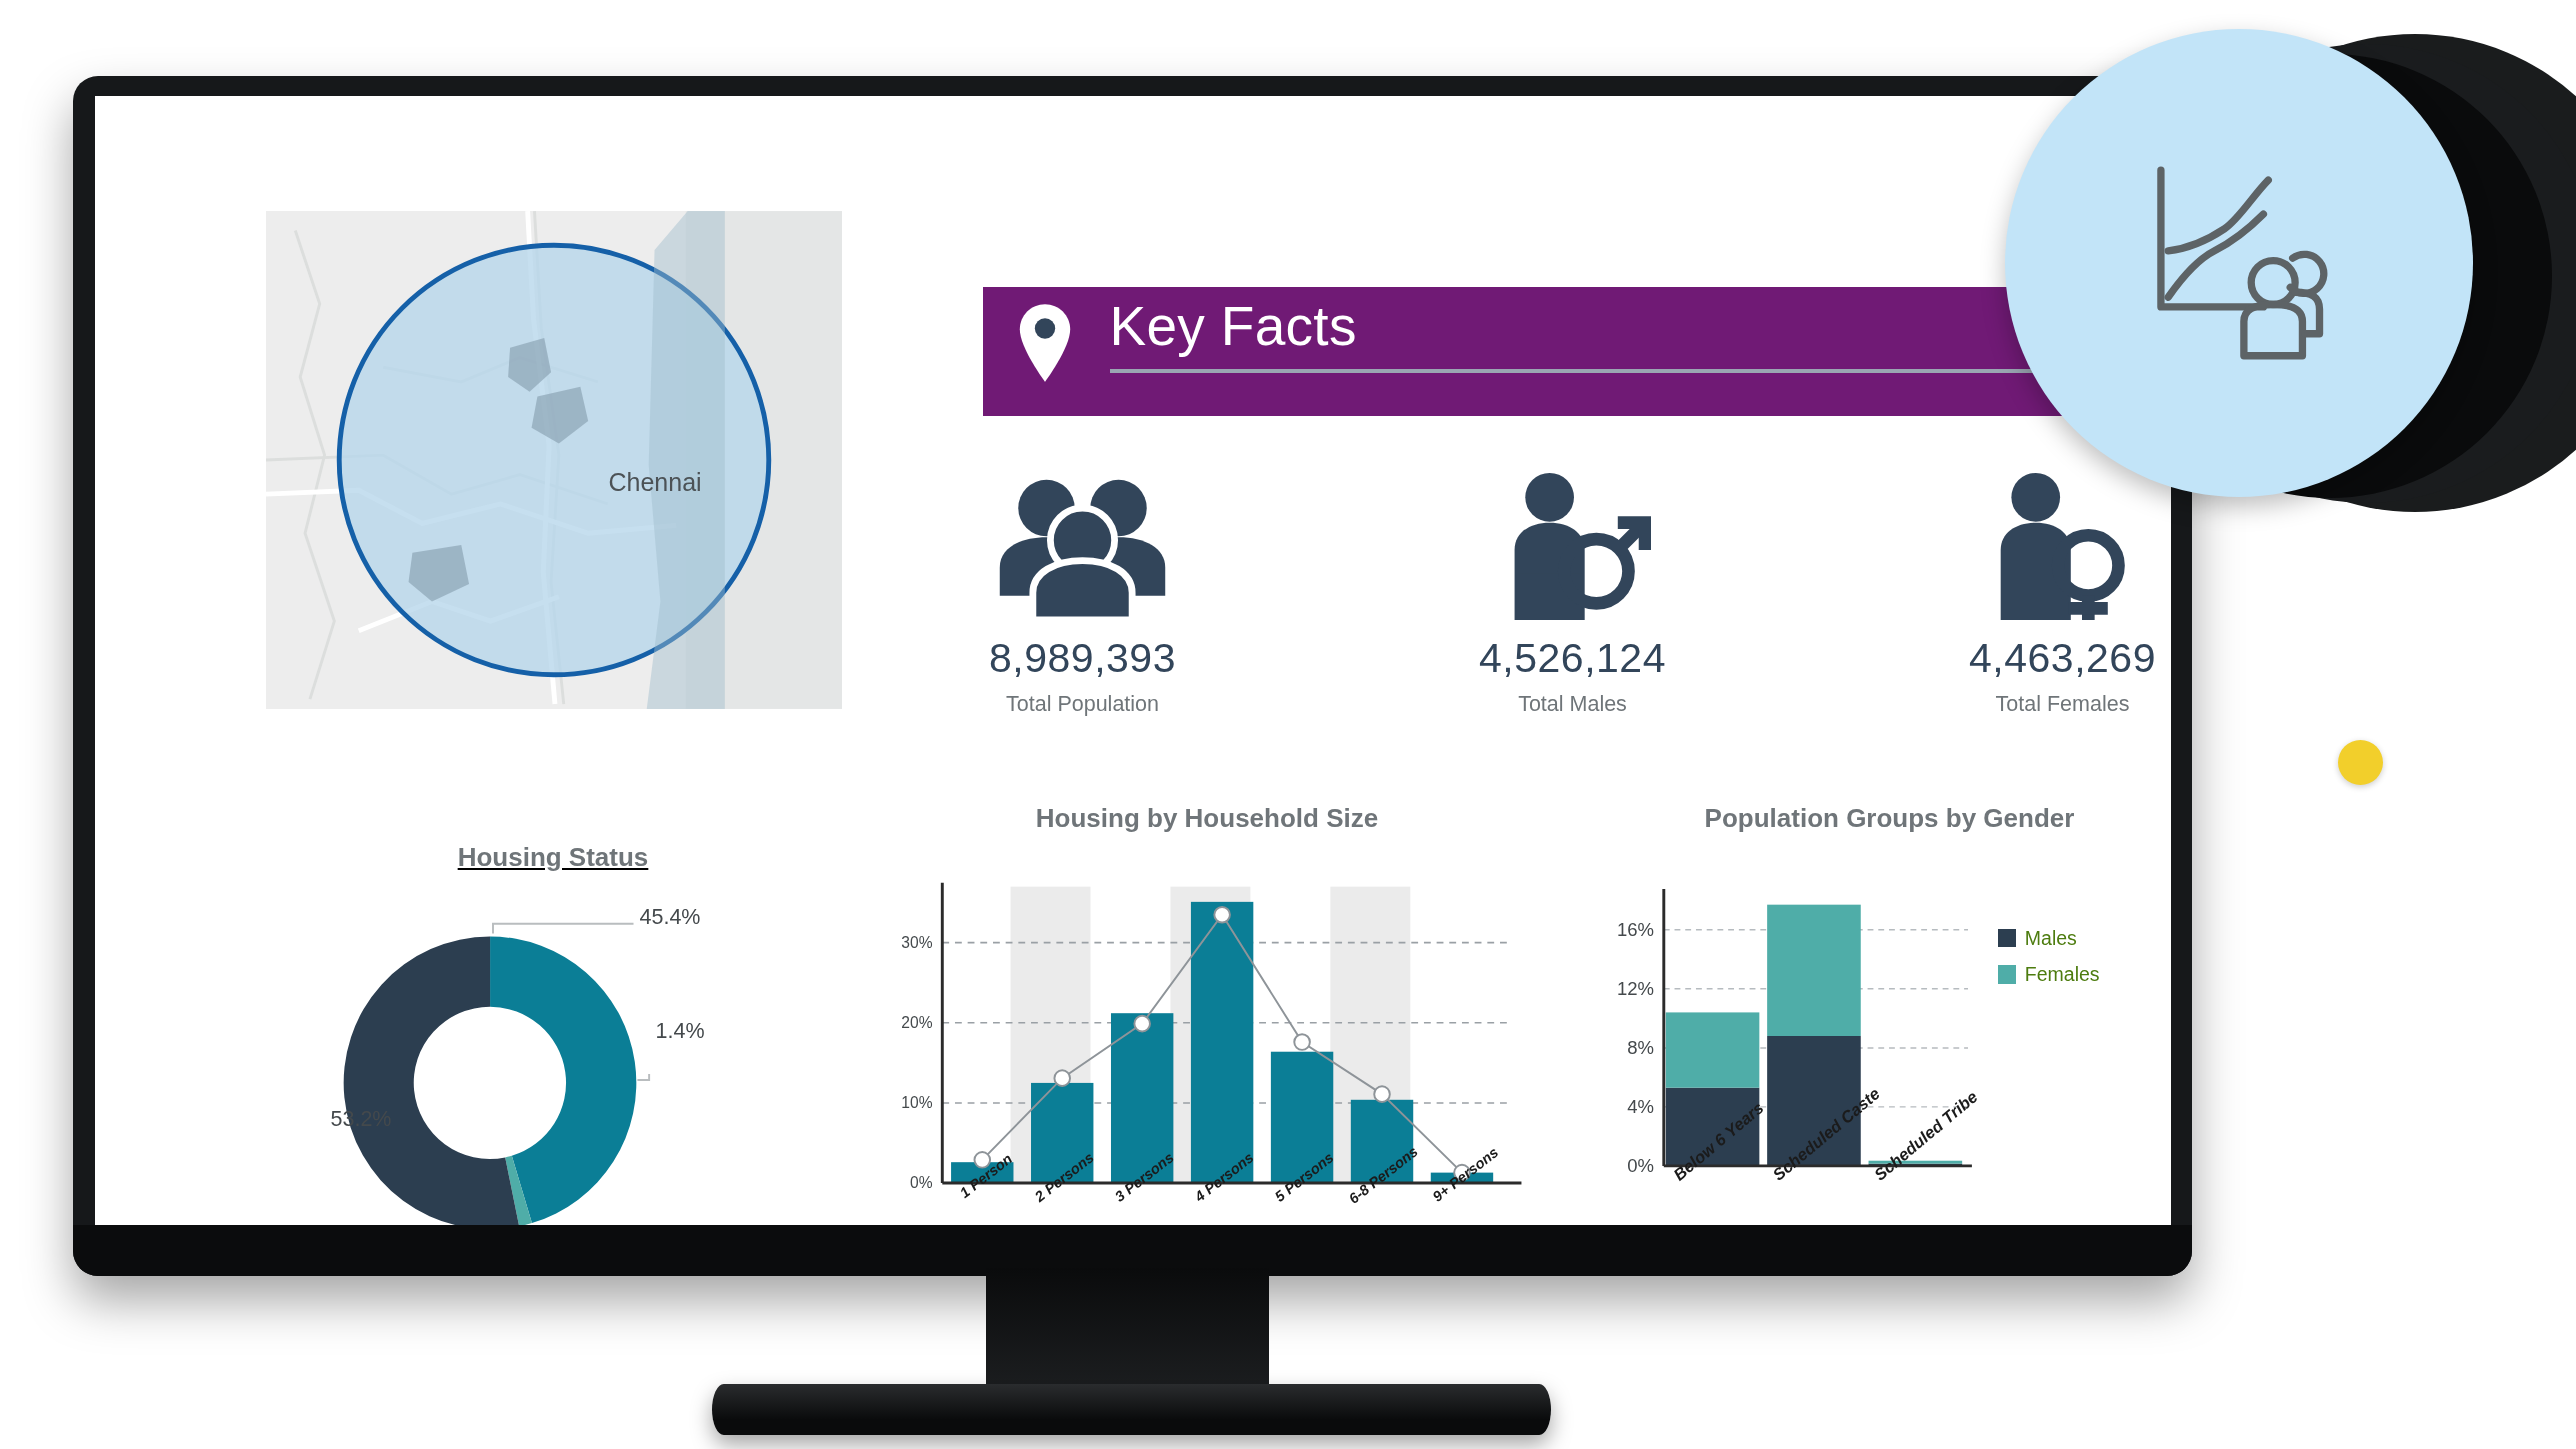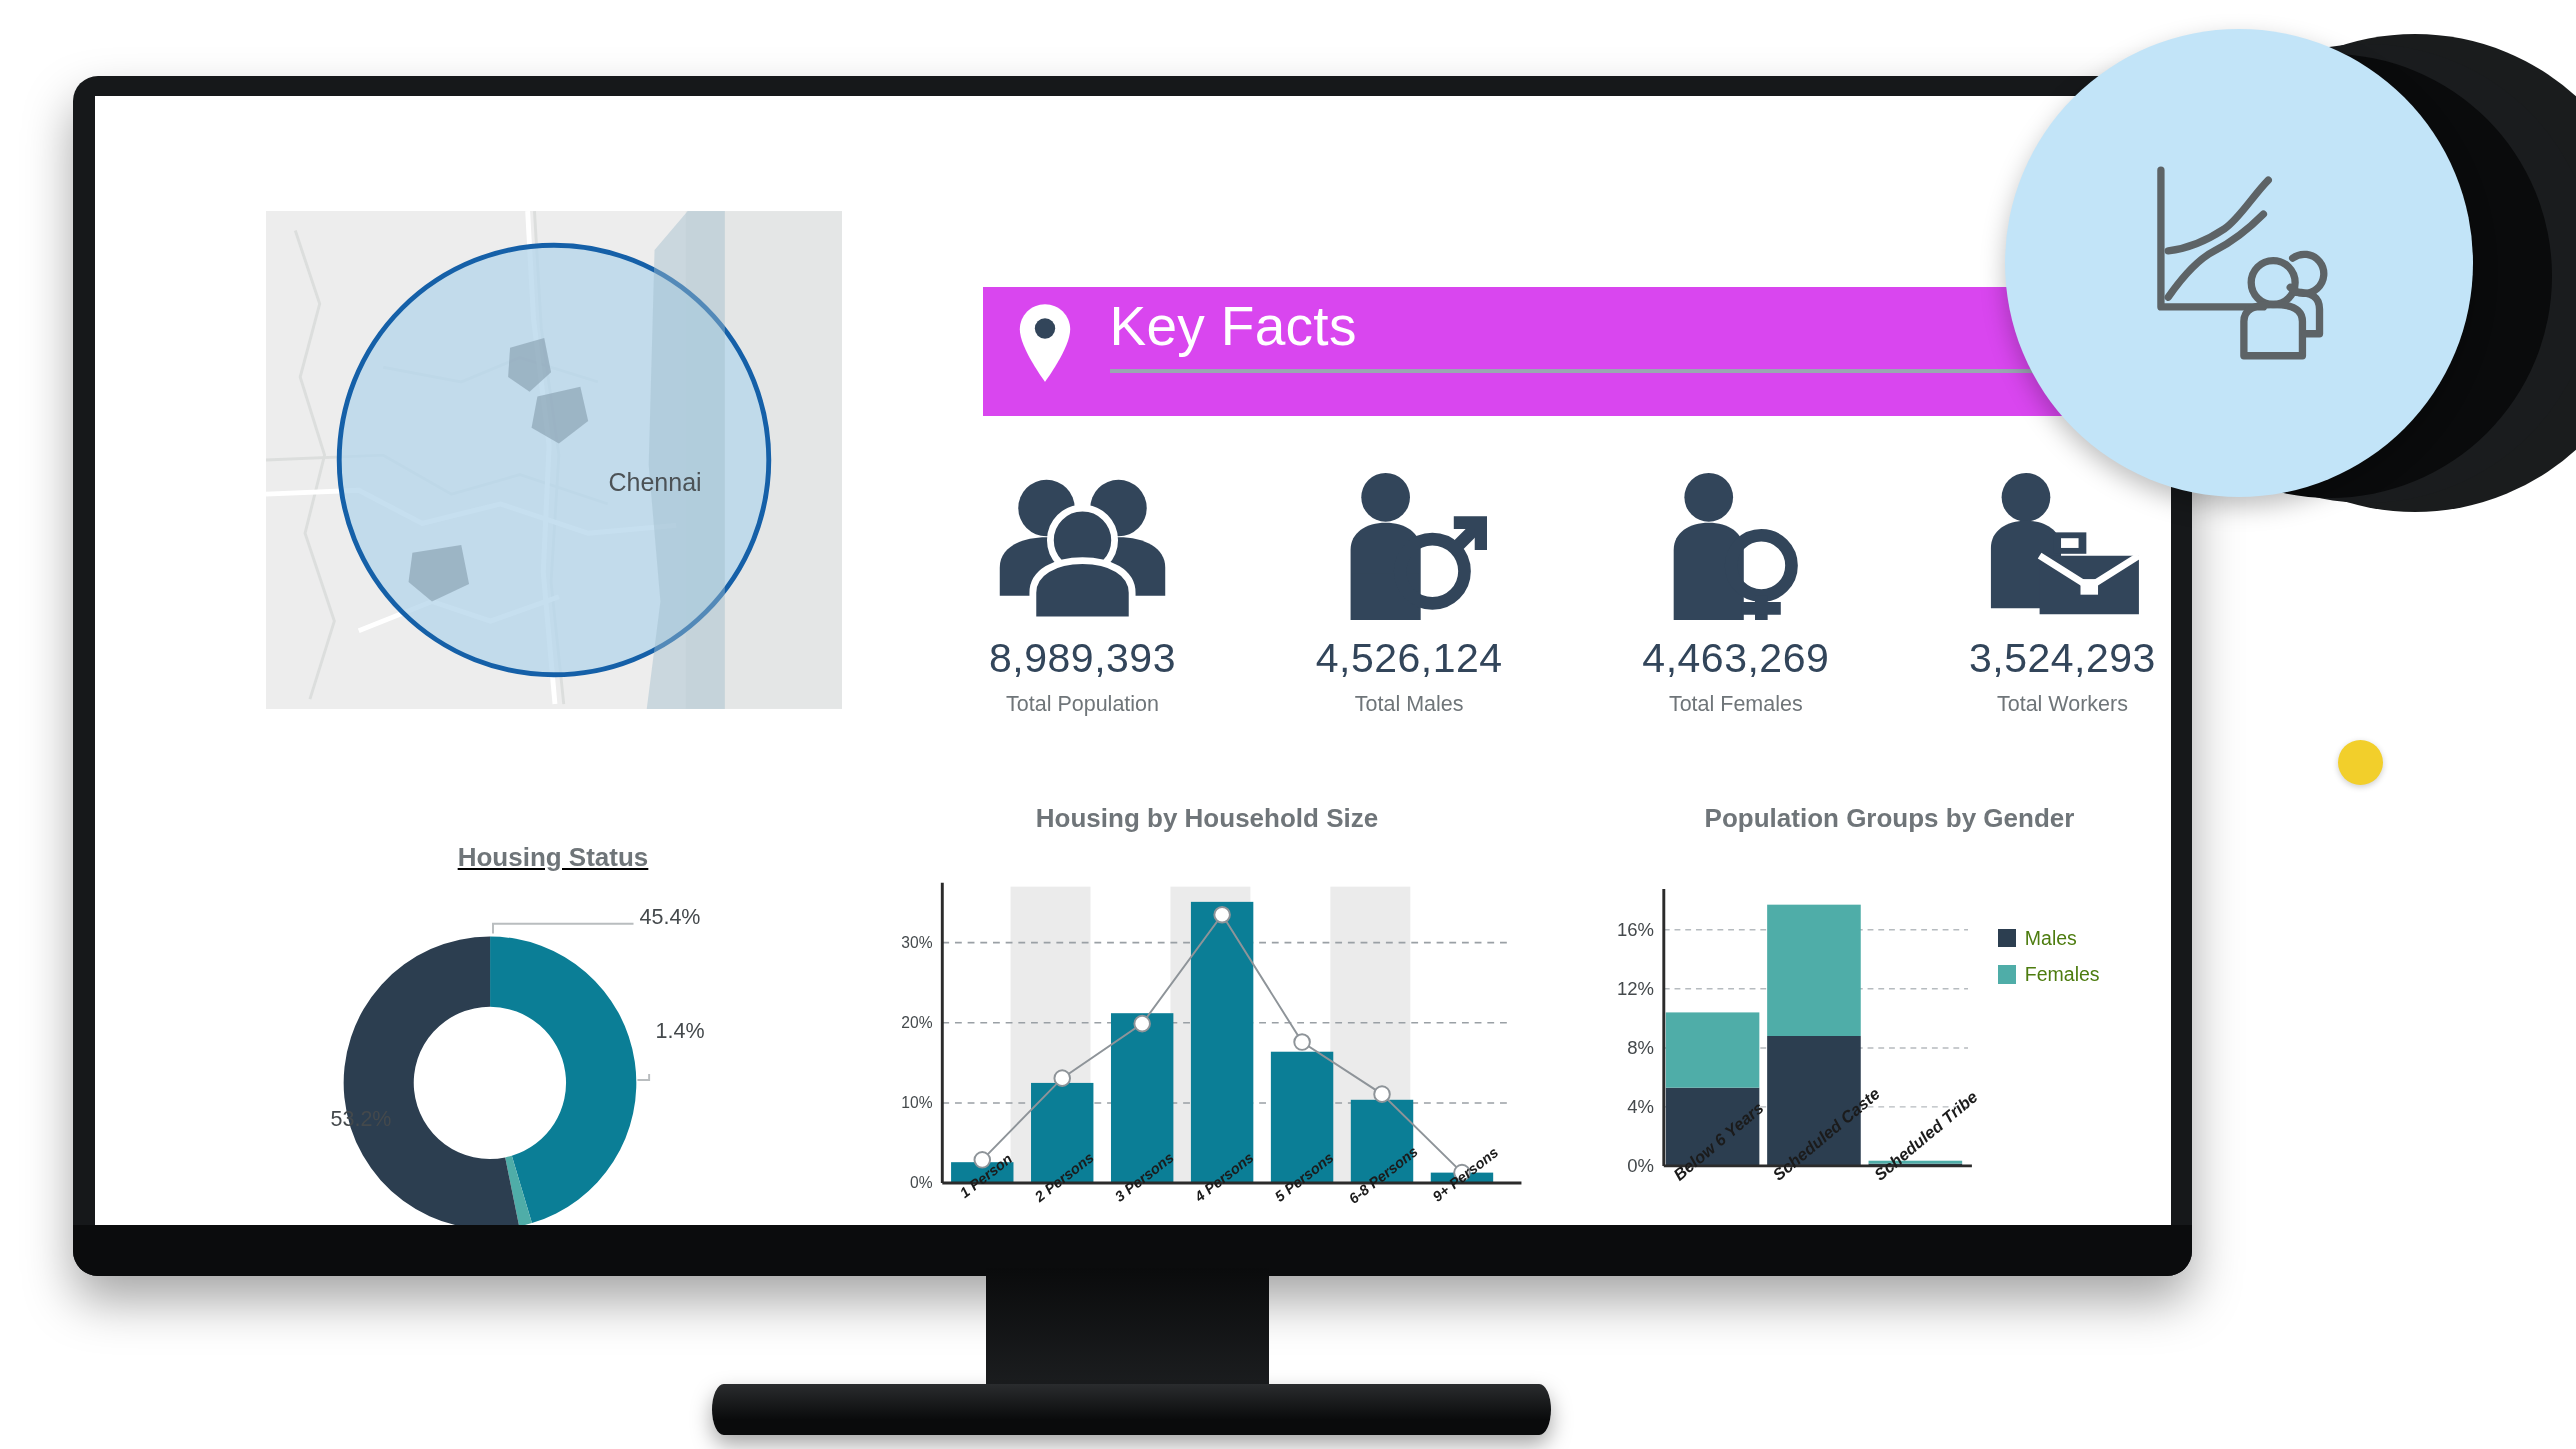--- a/index.html
+++ b/index.html
@@ -64,21 +64,21 @@
   }
   .map-panel svg{position:absolute;left:0;top:0;}
   .map-label{
     position:absolute;left:343px;top:257px;color:#4c5256;font-size:25px;
     font-family:Liberation Sans, sans-serif;
   }
 
   
   .kf-header{
     position:absolute;left:888px;top:191px;width:1586px;height:129px;
-    background:#d946ef;
+    background:#701a75;
   }
   .kf-pin{position:absolute;left:31px;top:15.6px;width:62px;height:82px;}
   .kf-title{
     position:absolute;left:127px;top:7.8px;color:#fff;font-size:55px;
     letter-spacing:0.3px;
   }
   .kf-rule{
     position:absolute;left:127px;top:82px;right:13.7px;height:4.9px;background:#9aa6b2;
   }
 
@@ -228,35 +228,20 @@
                 <path d="M16 152V80c0-18 16-28 36-28s36 10 36 28v72z" fill="#32455a"></path>
                 <circle cx="106" cy="96" r="31" fill="none" stroke="#32455a" stroke-width="13"></circle>
                 <path d="M106 127 L106 152" stroke="#32455a" stroke-width="13"></path>
                 <path d="M86 140 L126 140" stroke="#32455a" stroke-width="13"></path>
               </svg>
             </div>
             <div class="val">4,463,269</div>
             <div class="lab">Total Females</div>
           </div>
 
-          <div class="stat">
-            <div class="ico">
-              <svg width="166" height="148" viewBox="0 0 170 152">
-                <circle cx="48" cy="26" r="25" fill="#32455a"></circle>
-                <path d="M12 140V78c0-18 16-28 36-28s36 10 36 28v62z" fill="#32455a"></path>
-                <rect x="76" y="62" width="34" height="22" fill="#32455a"></rect>
-                <rect x="84" y="68" width="18" height="10" fill="#fff"></rect>
-                <path d="M62 86 L164 86 L164 146 L62 146 Z" fill="#32455a"></path>
-                <path d="M62 86 L113 118 L164 86" fill="none" stroke="#fff" stroke-width="7"></path>
-                <rect x="104" y="110" width="18" height="16" fill="#fff"></rect>
-              </svg>
-            </div>
-            <div class="val">3,524,293</div>
-            <div class="lab">Total Workers</div>
-          </div>
 
         </div>
 
         <div class="card card-donut">
           <div class="chart-title">Housing Status</div>
           <div class="donut-wrap">
             <svg width="605" height="410" viewBox="0 0 620 420">
 
               <g transform="translate(245,215)">
 

